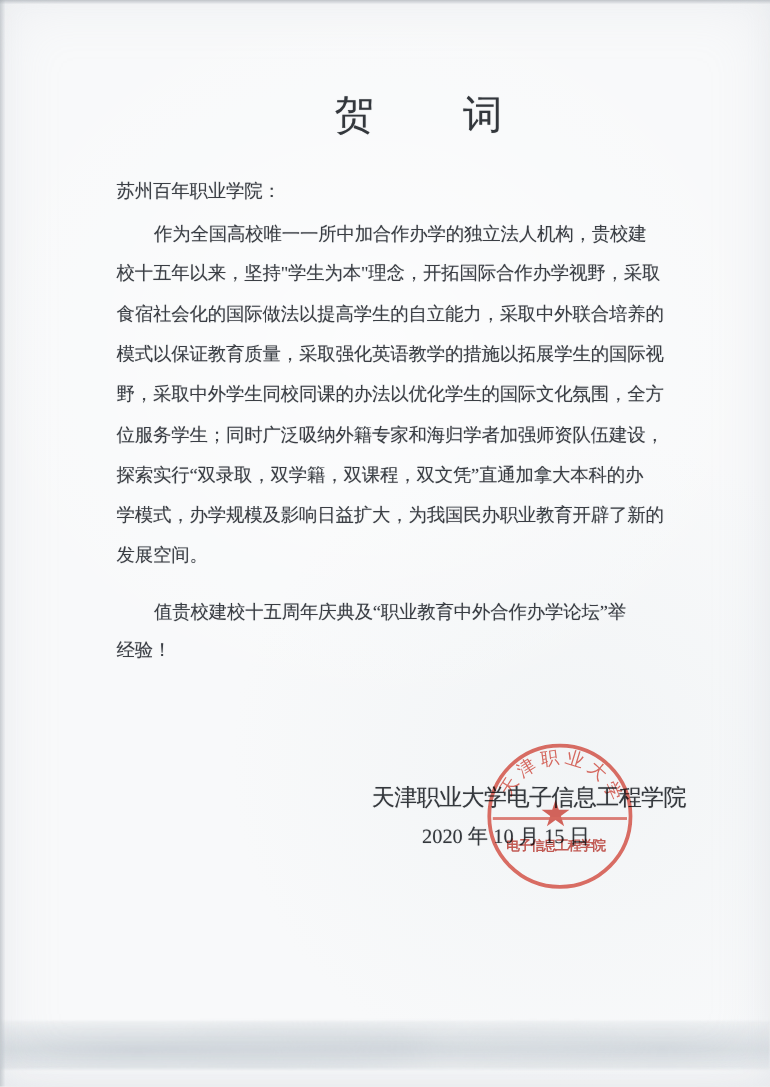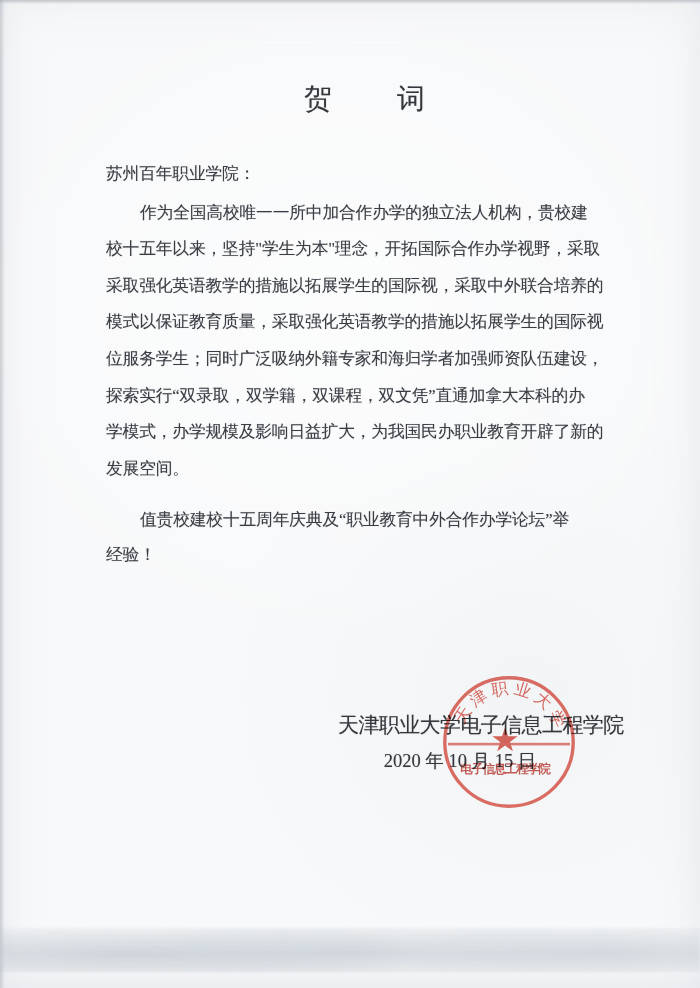--- a/index.html
+++ b/index.html
@@ -31,21 +31,21 @@
     position:absolute; left:0; right:0; top:928px; height:44px;
     background:
       radial-gradient(60% 130% at 18% 60%, rgba(170,181,190,.38), transparent 70%),
       radial-gradient(45% 130% at 52% 50%, rgba(170,181,190,.30), transparent 72%),
       radial-gradient(42% 130% at 86% 55%, rgba(170,181,190,.32), transparent 70%),
       linear-gradient(180deg, rgba(198,206,213,0), rgba(198,206,213,.34) 60%, rgba(198,206,213,.06));
     filter:blur(1px);
   }
   .letter-title {
     position:absolute; left:304px; top:80px;
-    font-size:28px; letter-spacing:3px; white-space:pre;
+    font-size:36px; letter-spacing:3px; white-space:pre;
     color:#33373c;
     text-shadow:0 0 1px rgba(55,58,62,.35);
   }
   .letter-body {
     position:absolute; left:106px; top:156px; width:560px;
     font-size:16.8px; letter-spacing:-0.2px; line-height:36.6px;
     text-shadow:0 0 1px rgba(58,62,68,.32);
   }
   .salutation { white-space:pre; }
   .paragraph { margin:0; }
@@ -89,22 +89,23 @@
 
 <div class="page">
 
   <div class="letter-title">贺　　词</div>
 
   <div class="letter-body">
     <div class="salutation">苏州百年职业学院：</div>
     <div class="paragraph paragraph-1">
         <div class="text-line">作为全国高校唯一一所中加合作办学的独立法人机构，贵校建</div>
         <div class="text-line">校十五年以来，坚持"学生为本"理念，开拓国际合作办学视野，采取</div>
-        <div class="text-line">采取强化英语教学的措施以拓展学生的国际视，采取中外联合培养的</div>
+        <div class="text-line">食宿社会化的国际做法以提高学生的自立能力，采取中外联合培养的</div>
         <div class="text-line">模式以保证教育质量，采取强化英语教学的措施以拓展学生的国际视</div>
+        <div class="text-line">野，采取中外学生同校同课的办法以优化学生的国际文化氛围，全方</div>
         <div class="text-line">位服务学生；同时广泛吸纳外籍专家和海归学者加强师资队伍建设，</div>
         <div class="text-line">探索实行“双录取，双学籍，双课程，双文凭”直通加拿大本科的办</div>
         <div class="text-line">学模式，办学规模及影响日益扩大，为我国民办职业教育开辟了新的</div>
         <div class="text-line">发展空间。</div>
       </div>
     <div class="paragraph paragraph-2">
         <div class="text-line">值贵校建校十五周年庆典及“职业教育中外合作办学论坛”举</div>
         <div class="text-line">经验！</div>
       </div>
   </div>

